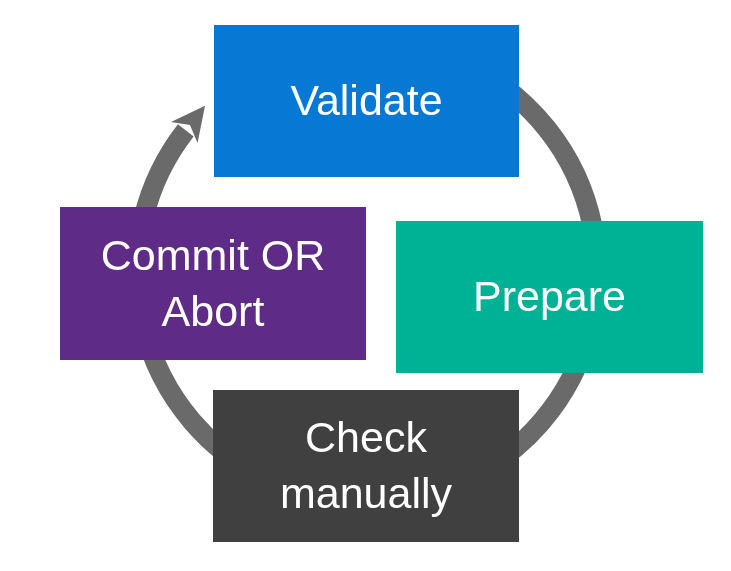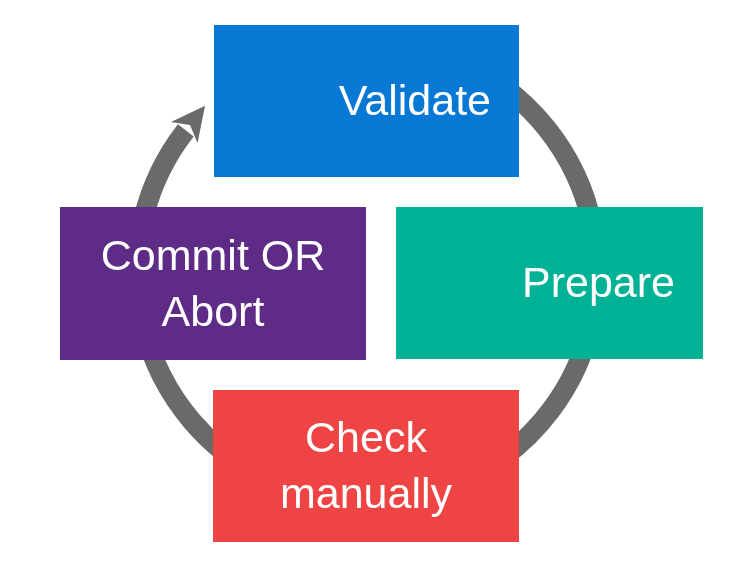--- a/index.html
+++ b/index.html
@@ -19,21 +19,21 @@
     position: absolute;
     left: 0;
     top: 0;
     width: 731px;
     height: 571px;
   }
   .node {
     position: absolute;
     display: flex;
     align-items: center;
-    justify-content: flex-end;
+    justify-content: center;
     text-align: center;
     color: #FFFFFF;
     font-size: 43px;
     font-weight: 400;
     line-height: 1.3;
     padding: 0 28px;
     box-sizing: border-box;
   }
   .node-validate       { left: 214px; top: 25px;  width: 305px; height: 152px; }
   .node-prepare        { left: 396px; top: 207px; width: 307px; height: 152px; }
@@ -51,25 +51,25 @@
         <path d="M 0 0 L 10 5 L 0 10 L 2.8 5 Z" style="fill: rgb(106, 106, 106);"></path>
       </marker>
     </defs>
     <path d="M 367 42 A 230 230 0 1 1 185.8 130.4" fill="none" stroke-width="20" marker-end="url(#arrowhead)" style="stroke: rgb(106, 106, 106);"></path>
   </svg>
 
   <div class="node node-validate" style="background: rgb(7, 120, 212);">
     <span>Validate</span>
   </div>
 
-  <div class="node node-prepare" style="background: rgb(0, 178, 149);">
+  <div class="node node-prepare" style="background: rgb(0, 178, 149); margin-top: 14px;">
     <span>Prepare</span>
   </div>
 
-  <div class="node node-check-manually" style="background: #ef4444;">
+  <div class="node node-check-manually" style="background: #404040;">
     <span>Check manually</span>
   </div>
 
   <div class="node node-commit-abort" style="background: rgb(94, 44, 135);">
     <span>Commit OR Abort</span>
   </div>
 
 </div>
 
 </body></html>

